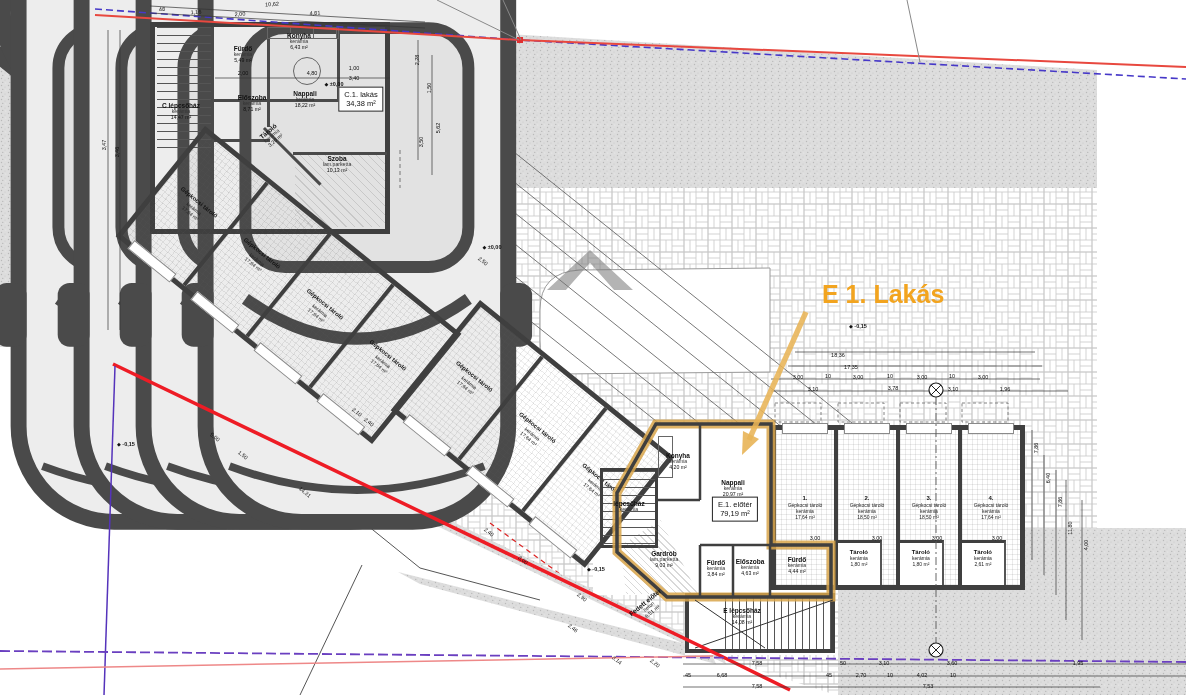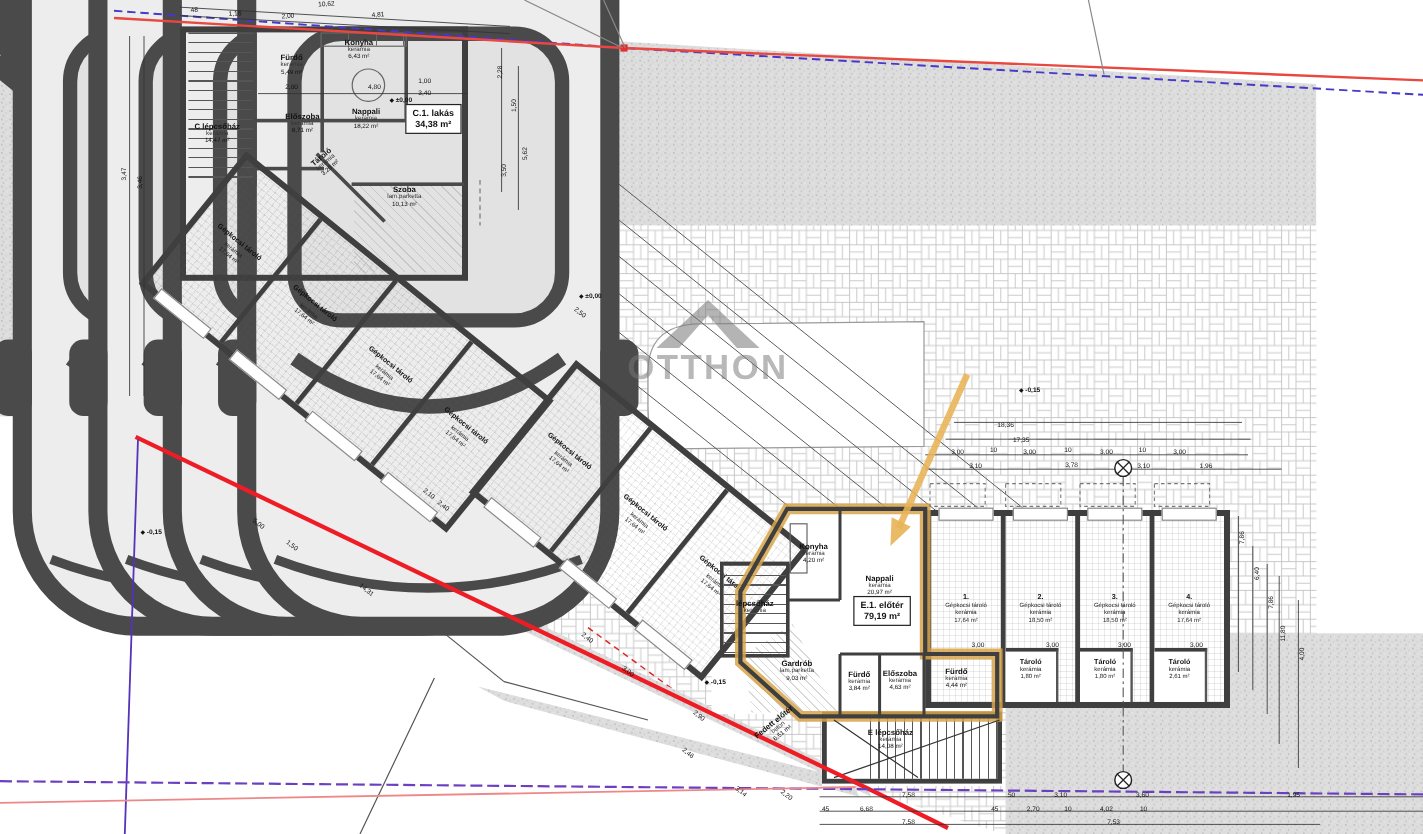--- a/index.html
+++ b/index.html
@@ -29,21 +29,21 @@
   .stairsH{background-image:repeating-linear-gradient(90deg,#555 0 1px,transparent 1px 7px);}
   .parquet{background-image:repeating-linear-gradient(45deg,rgba(80,80,80,.18) 0 .8px,transparent .8px 6px);}
   .hatch45{background-image:repeating-linear-gradient(45deg,rgba(80,80,80,.22) 0 1px,transparent 1px 5px);}
   
   .room-label{position:absolute;text-align:center;line-height:1.15;color:#111;white-space:nowrap;}
   .rl-n{font-weight:bold;font-size:6.5px;}
   .rl-f{font-size:5.2px;color:#333;}
   .rl-a{font-size:5.2px;}
   .unit-box{position:absolute;transform:translate(-50%,-50%);border:1.2px solid #222;background:#fff;
             padding:2px 5px;text-align:center;line-height:1.25;white-space:nowrap;}
-  .ub-t,.ub-a{font-weight:bold;font-size:7.5px;color:#111;}
+  .ub-t,.ub-a{font-weight:normal;font-size:7.5px;color:#111;}
   .dim{position:absolute;font-size:5.5px;color:#111;white-space:nowrap;transform-origin:center;}
   .elev{position:absolute;font-size:5.5px;font-weight:bold;color:#111;white-space:nowrap;}
   .elev .mark{font-size:5px;}
   
   #watermark{position:absolute;left:498px;top:250px;width:184px;text-align:center;
              color:rgba(118,118,118,.52);pointer-events:none;}
   .wm-caret{width:86px;height:40px;margin:0 auto 2px auto;background:rgba(118,118,118,.55);
             clip-path:polygon(0 100%,50% 0,100% 100%,78% 100%,50% 32%,22% 100%);}
   .wm-oc{font-weight:bold;font-size:116px;line-height:.88;letter-spacing:-3px;}
   .wm-nm{font-weight:bold;font-size:29px;line-height:1.08;letter-spacing:2px;}
@@ -482,16 +482,16 @@
       <span class="dim" style="left: 997px; top: 538px; transform: translate(-50%, -50%) rotate(0deg);">3,00</span>
       <span class="elev" style="left: 334px; top: 84px; transform: translate(-50%, -50%);"><span class="mark">◆ </span>±0,00</span>
       <span class="elev" style="left: 492px; top: 247px; transform: translate(-50%, -50%);"><span class="mark">◆ </span>±0,00</span>
       <span class="elev" style="left: 858px; top: 326px; transform: translate(-50%, -50%);"><span class="mark">◆ </span>-0,15</span>
       <span class="elev" style="left: 596px; top: 569px; transform: translate(-50%, -50%);"><span class="mark">◆ </span>-0,15</span>
       <span class="elev" style="left: 126px; top: 444px; transform: translate(-50%, -50%);"><span class="mark">◆ </span>-0,15</span>
     </div>
 
   <div id="watermark">
     <div class="wm-caret"></div>
-    <div class="wm-nm">OTTHON</div>
   </div>
 
+  <div id="callout">E 1. Lakás</div>
 </div>
 
 </body></html>

